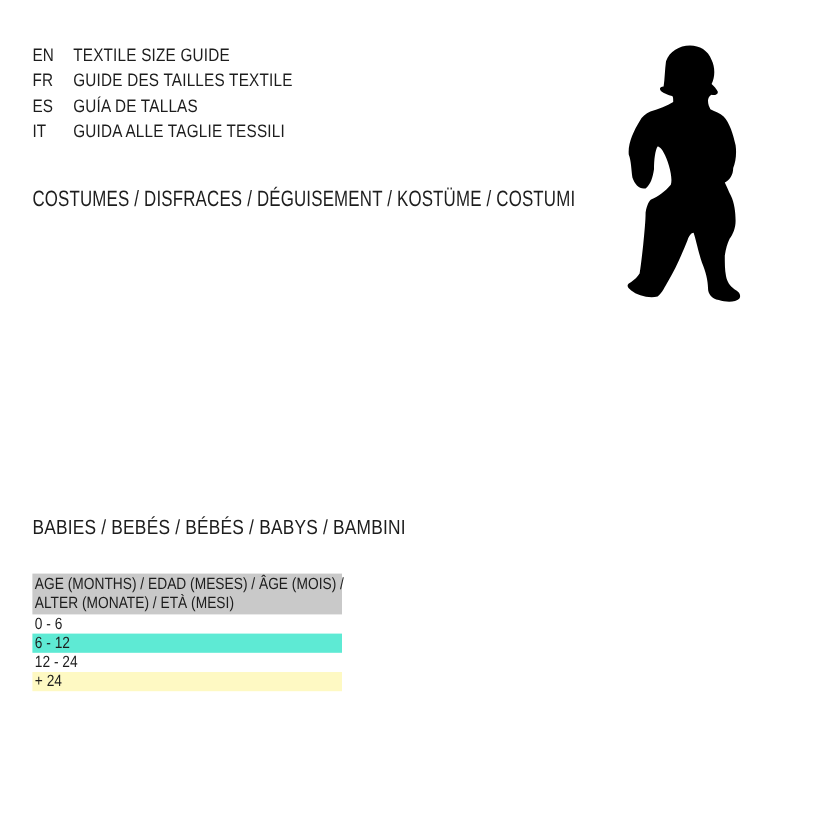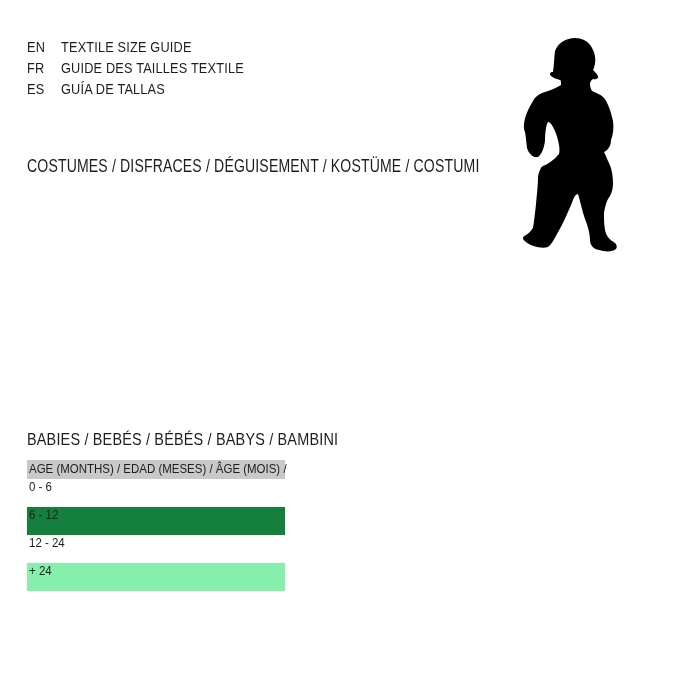--- a/index.html
+++ b/index.html
@@ -69,31 +69,31 @@
     position: absolute;
     left: 27px;
     top: 430px;
     font-size: 17px;
     font-weight: 400;
     letter-spacing: 0.2px;
   }
   .size-table {
     position: absolute;
     left: 27px;
-    top: 460px;
+    top: 478px;
     width: 258px;
     font-size: 13.5px;
   }
   .thead {
     padding: 1px 0 2px 2px;
     line-height: 15.5px;
   }
   .thead-line { display: block; }
   .trow {
-    height: 28px;
+    height: 16px;
     line-height: 16px;
     padding-left: 2px;
   }
 </style>
 </head>
 <body>
 
 <div class="canvas">
 
   <div class="lang-list">
@@ -101,20 +101,24 @@
       <span class="lang-code"><span class="cond">EN</span></span>
       <span class="cond">TEXTILE SIZE GUIDE</span>
     </div>
     <div class="lang-row">
       <span class="lang-code"><span class="cond">FR</span></span>
       <span class="cond">GUIDE DES TAILLES TEXTILE</span>
     </div>
     <div class="lang-row">
       <span class="lang-code"><span class="cond">ES</span></span>
       <span class="cond">GUÍA DE TALLAS</span>
+    </div>
+    <div class="lang-row">
+      <span class="lang-code"><span class="cond">IT</span></span>
+      <span class="cond">GUIDA ALLE TAGLIE TESSILI</span>
     </div>
   </div>
 
   <h1 class="category"><span class="cond-bold">COSTUMES / DISFRACES / DÉGUISEMENT / KOSTÜME / COSTUMI</span></h1>
 
   <div class="figure">
     <svg width="100" height="220" viewBox="0 0 100 220" aria-hidden="true">
       <path fill="#000000" d="
         M54,2
         C62,2 69,6 72,14
@@ -164,20 +168,21 @@
         C37,7 45,2 54,2
         Z"></path>
     </svg>
   </div>
 
   <h2 class="section-title"><span class="cond">BABIES / BEBÉS / BÉBÉS / BABYS / BAMBINI</span></h2>
 
   <div class="size-table">
     <div class="thead" style="background: rgb(201, 201, 201);">
       <span class="thead-line"><span class="cond">AGE (MONTHS) / EDAD (MESES) / ÂGE (MOIS) /</span></span>
+      <span class="thead-line"><span class="cond">ALTER (MONATE) / ETÀ (MESI)</span></span>
     </div>
     <div class="trow"><span class="cond">0 - 6</span></div>
-    <div class="trow" style="background: #15803d;"><span class="cond">6 - 12</span></div>
+    <div class="trow" style="background: #5eead4;"><span class="cond">6 - 12</span></div>
     <div class="trow"><span class="cond">12 - 24</span></div>
-    <div class="trow" style="background: #86efac;"><span class="cond">+ 24</span></div>
+    <div class="trow" style="background: #fef9c3;"><span class="cond">+ 24</span></div>
   </div>
 
 </div>
 
 </body></html>

